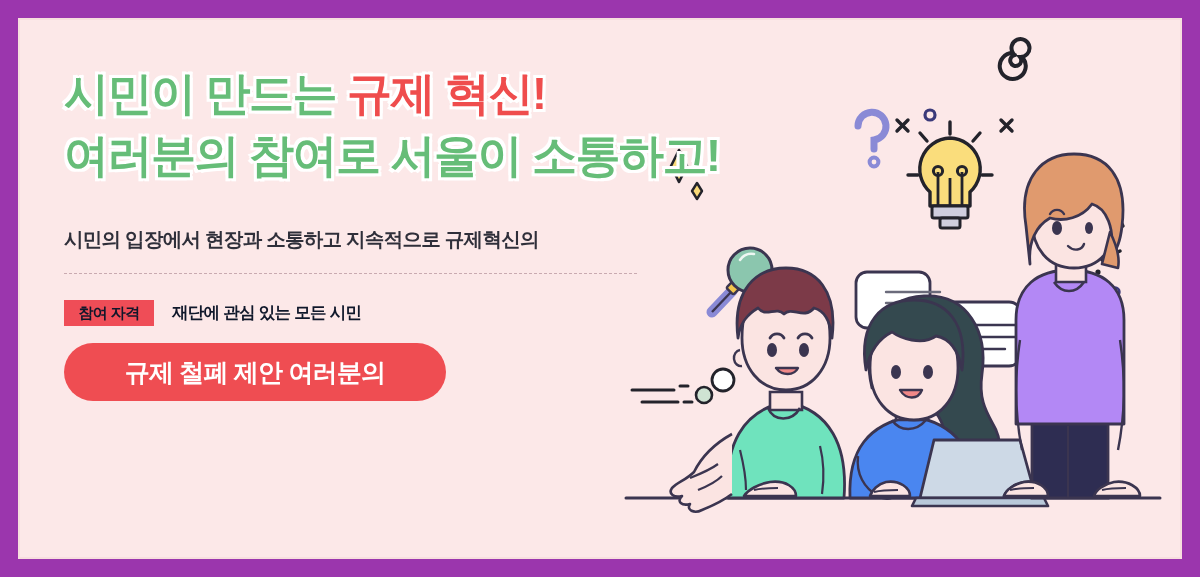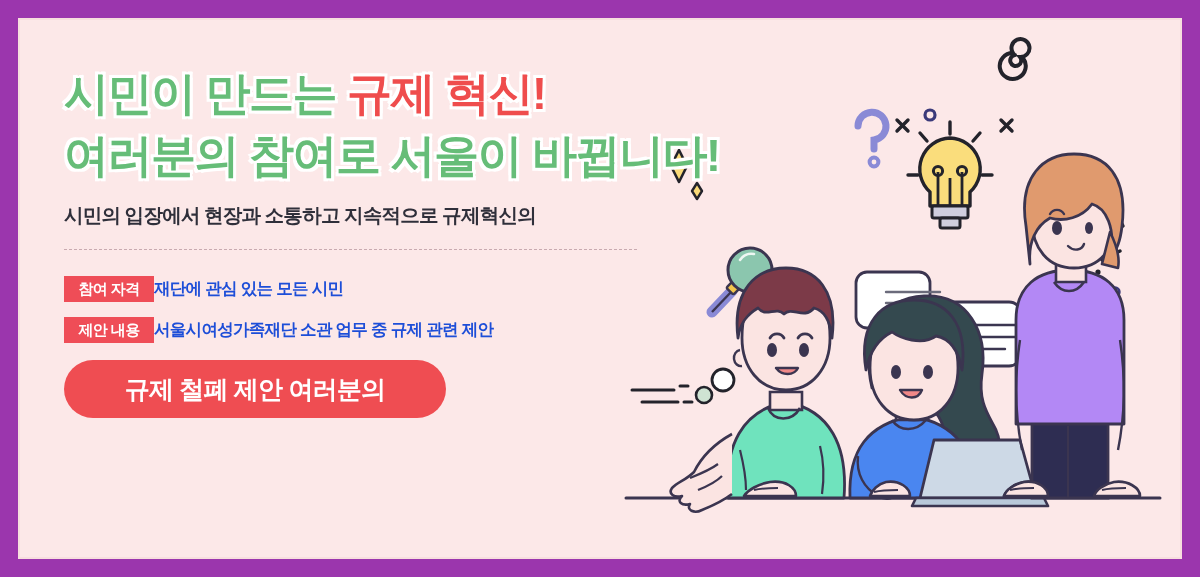--- a/index.html
+++ b/index.html
@@ -44,27 +44,26 @@
       2px 2px 0 #fff, -2px 2px 0 #fff, 2px -2px 0 #fff, -2px -2px 0 #fff,
       3px 3px 0 #fff, -3px 3px 0 #fff, 3px -3px 0 #fff, -3px -3px 0 #fff;
   }
   .hl-green { color:#66bd78; }
   .hl-red   { color:#ef4d4d; }
 
   #headline-block { margin-top:14px; }
   #headline-line-2 { margin-top:2px; }
 
   #subtext {
-    margin-top:14px;
+    margin-top:38px;
     font-size:19.5px;
     font-weight:700;
     line-height:1.62;
     color:#2f2f3a;
     letter-spacing:-0.7px;
-    font-family:Liberation Serif, serif;
   }
 
   #divider {
     margin-top:18px;
     width:573px;
     height:0;
     border-top:1.6px dashed #c9aab0;
   }
 
   
@@ -73,30 +72,31 @@
     display:flex;
     align-items:center;
     margin-bottom:15px;
   }
   .info-badge {
     display:inline-flex;
     align-items:center;
     justify-content:center;
     width:90px; height:26px;
     background:#ef4d57;
-    color:#ffffff;
+    color:#0f172a;
     font-size:15px;
     font-weight:800;
     letter-spacing:-0.6px;
     flex:0 0 auto;
   }
   .info-text {
+    margin-left:18px;
     font-size:16.5px;
     font-weight:700;
-    color:#1d4ed8;
+    color:#0f172a;
     letter-spacing:-0.7px;
     white-space:nowrap;
   }
 
   
   #cta-button {
     margin-top:17px;
     width:382px; height:58px;
     background:#ef4d52;
     border:none;
@@ -315,37 +315,33 @@
           <path d="M494 462 c-10 2 -18 8 -20 14 h46 c0 -8 -12 -16 -26 -14 z" fill="#fbe4e2" stroke="#3b3550" stroke-width="2.6" stroke-linejoin="round"></path>
           <path d="M390 470 c8 -2 16 -2 24 -2 M482 470 c8 -2 16 -2 24 -2" fill="none" stroke="#3b3550" stroke-width="2"></path>
         </g>
       </svg>
     </div>
 
     <div id="content">
 
       <div id="headline-block">
         <div class="headline"><span class="hl-green">시민이 만드는 </span><span class="hl-red">규제 혁신!</span></div>
-        <div class="headline hl-green" id="headline-line-2">여러분의 참여로 서울이 바뀝니다!</div>
+        <div class="headline hl-green" id="headline-line-2">여러분의 참여로 서울이 소통하고!</div>
       </div>
 
       <div id="subtext">
         <div>시민의 입장에서 현장과 소통하고 지속적으로 규제혁신의</div>
       </div>
 
       <div id="divider"></div>
 
       <div id="info-rows">
         <div class="info-row">
           <span class="info-badge">참여 자격</span>
           <span class="info-text">재단에 관심 있는 모든 시민</span>
         </div>
-        <div class="info-row">
-          <span class="info-badge">제안 내용</span>
-          <span class="info-text">서울시여성가족재단 소관 업무 중 규제 관련 제안</span>
-        </div>
       </div>
 
       <button id="cta-button">규제 철폐 제안 여러분의</button>
 
     </div>
   </div>
 </div>
 
 </body></html>

